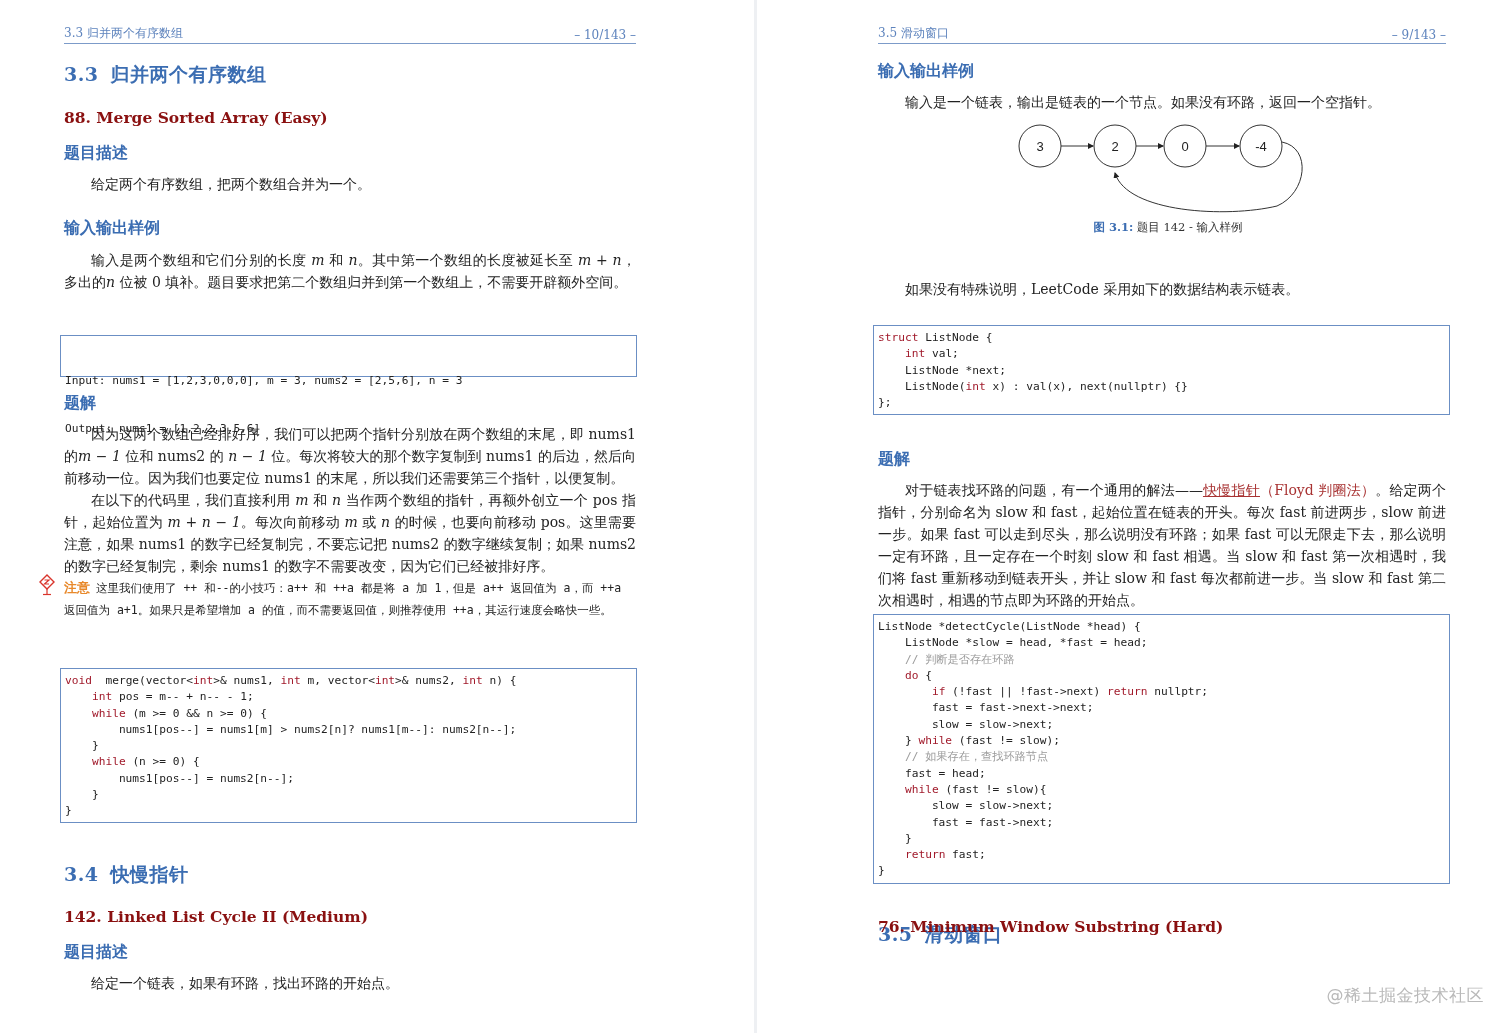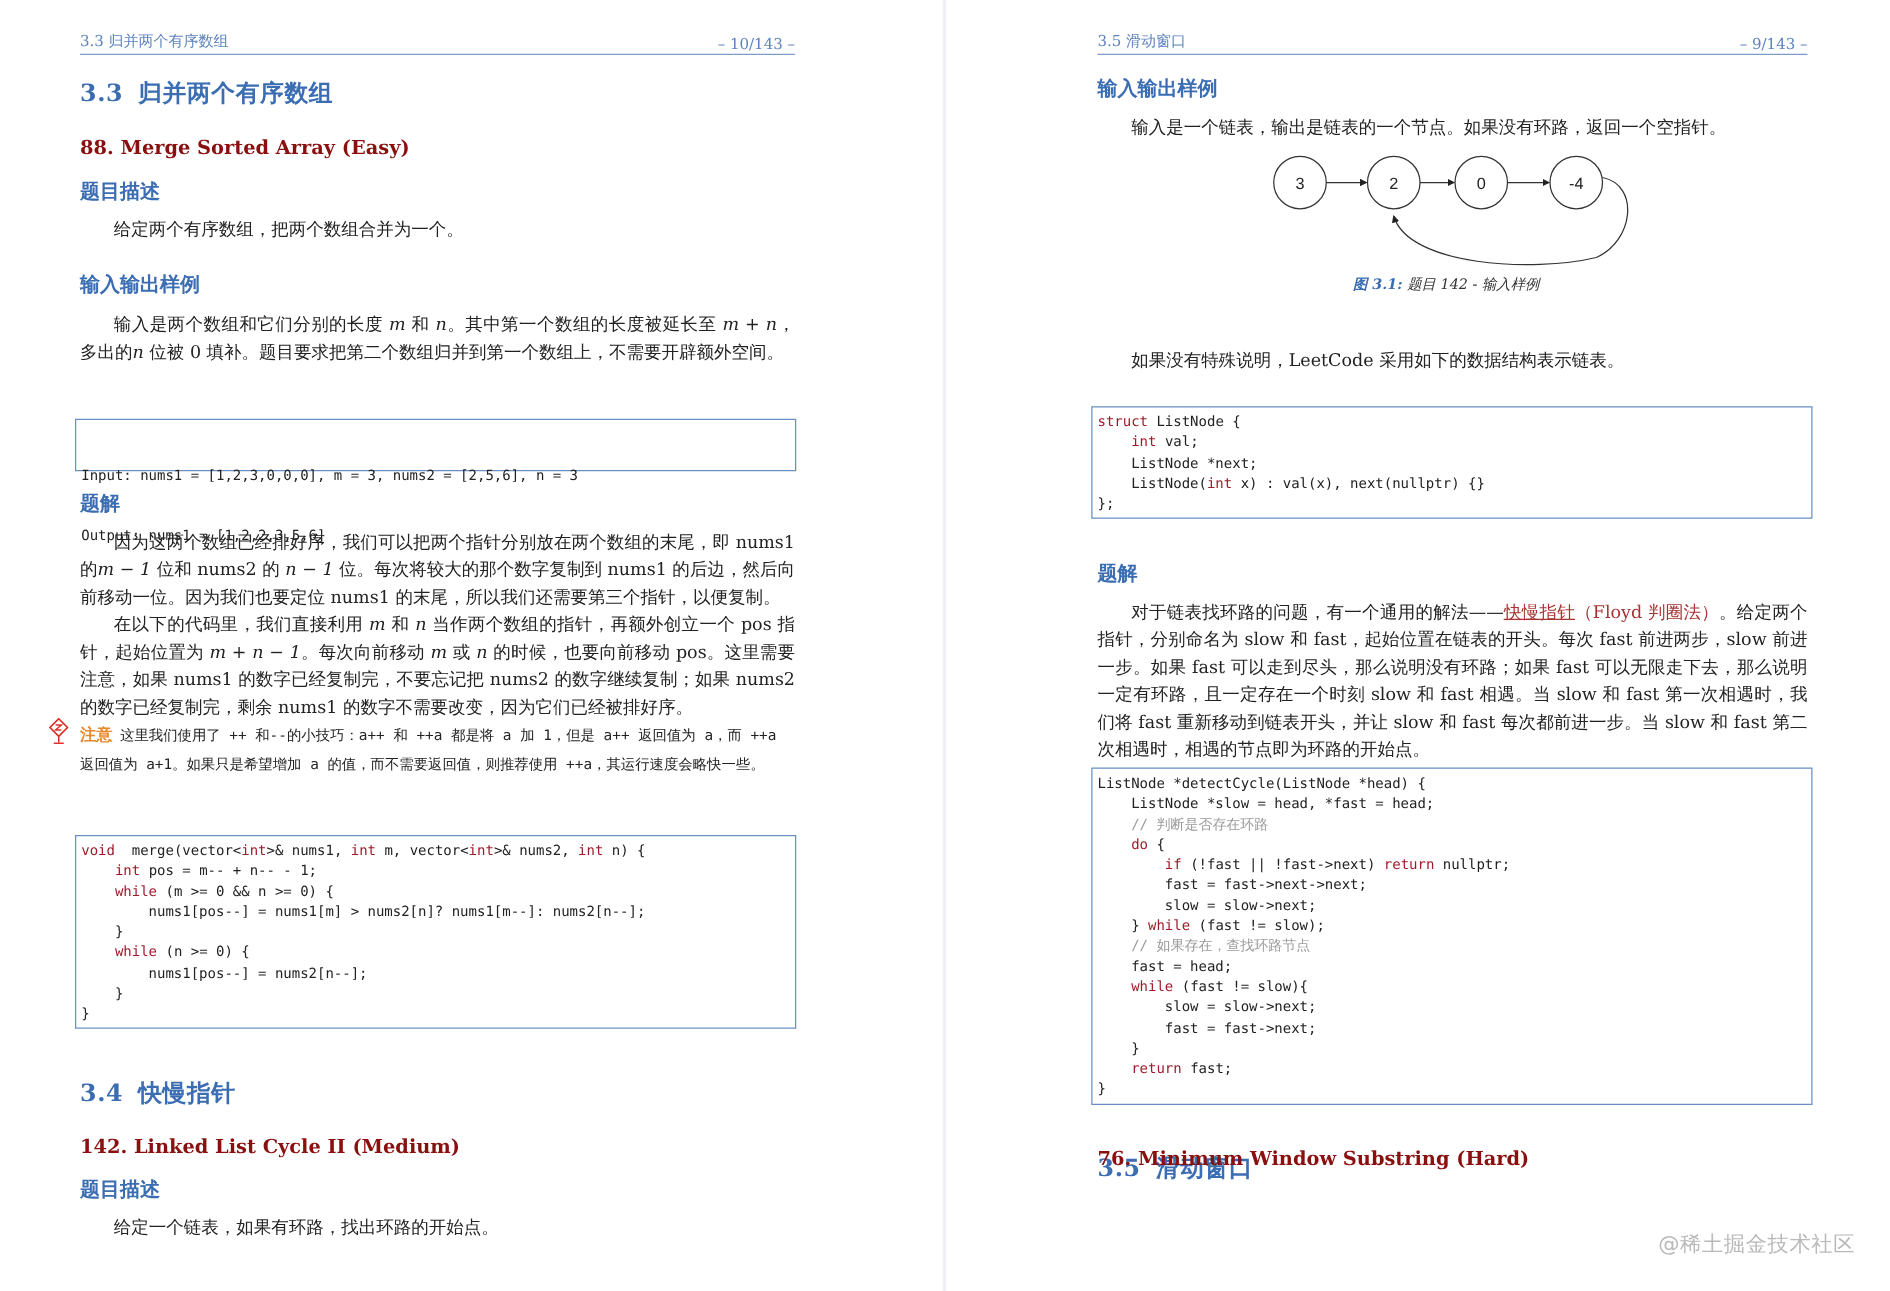--- a/index.html
+++ b/index.html
@@ -92,21 +92,21 @@
   </div>
 
   <div class="codebox" id="merge-code" style="left:60px; top:668px; width:577px; height:155px;"><div><span class="kw">void</span><span>  merge(vector&lt;</span><span class="kw">int</span><span>&gt;&amp; nums1, </span><span class="kw">int</span><span> m, vector&lt;</span><span class="kw">int</span><span>&gt;&amp; nums2, </span><span class="kw">int</span><span> n) {</span></div><div><span>    </span><span class="kw">int</span><span> pos = m-- + n-- - 1;</span></div><div><span>    </span><span class="kw">while</span><span> (m &gt;= 0 &amp;&amp; n &gt;= 0) {</span></div><div><span>        nums1[pos--] = nums1[m] &gt; nums2[n]? nums1[m--]: nums2[n--];</span></div><div><span>    }</span></div><div><span>    </span><span class="kw">while</span><span> (n &gt;= 0) {</span></div><div><span>        nums1[pos--] = nums2[n--];</span></div><div><span>    }</span></div><div><span>}</span></div></div>
 
   <div class="abs sec-title" style="left:64px; top:862px;">
     <span class="num">3.4</span><span>快慢指针</span>
   </div>
 
   <div class="abs prob-title" style="left:64px; top:907px;">142. Linked List Cycle II (Medium)</div>
   <div class="abs sub-head" style="left:64px; top:942px;">题目描述</div>
-  <div class="abs para" style="left:64px; top:972px; width:572px;font-family:Liberation Mono, monospace;">给定一个链表，如果有环路，找出环路的开始点。</div>
+  <div class="abs para" style="left:64px; top:972px; width:572px;">给定一个链表，如果有环路，找出环路的开始点。</div>
 </div>
 
 <div class="page right">
   <div class="runhead">
     <span>3.5 滑动窗口</span>
     <span>– 9/143 –</span>
   </div>
 
   <div class="abs sub-head" style="left:121px; top:61px;">输入输出样例</div>
   <div class="abs para" style="left:121px; top:91px; width:568px;">输入是一个链表，输出是链表的一个节点。如果没有环路，返回一个空指针。</div>
@@ -124,21 +124,21 @@
     <line x1="54" y1="28" x2="86" y2="28" stroke="#333" stroke-width="1" marker-end="url(#arr)"></line>
     <line x1="129" y1="28" x2="156" y2="28" stroke="#333" stroke-width="1" marker-end="url(#arr)"></line>
     <line x1="199" y1="28" x2="232" y2="28" stroke="#333" stroke-width="1" marker-end="url(#arr)"></line>
     <path d="M275 24 C 305 30, 300 75, 270 88 C 220 100, 120 95, 108 55" fill="none" stroke="#333" stroke-width="1" marker-end="url(#arr)"></path>
     <text id="n0" x="33" y="33" text-anchor="middle" font-family="Liberation Sans, sans-serif" font-size="13" fill="#222">3</text>
     <text id="n1" x="108" y="33" text-anchor="middle" font-family="Liberation Sans, sans-serif" font-size="13" fill="#222">2</text>
     <text id="n2" x="178" y="33" text-anchor="middle" font-family="Liberation Sans, sans-serif" font-size="13" fill="#222">0</text>
     <text id="n3" x="254" y="33" text-anchor="middle" font-family="Liberation Sans, sans-serif" font-size="13" fill="#222">-4</text>
   </svg>
 
-  <div class="abs caption" style="left:116px; top:220px; width:568px;font-style:italic;">
+  <div class="abs caption" style="left:127px; top:220px; width:568px;">
     <span class="lab">图 3.1:</span><span> 题目 142 - 输入样例</span>
   </div>
 
   <div class="abs para" style="left:121px; top:278px; width:568px;">如果没有特殊说明，LeetCode 采用如下的数据结构表示链表。</div>
 
   <div class="codebox" id="struct-code" style="left:116px; top:325px; width:577px; height:90px;"><div><span class="kw">struct</span><span> ListNode {</span></div><div><span>    </span><span class="kw">int</span><span> val;</span></div><div><span>    ListNode *next;</span></div><div><span>    ListNode(</span><span class="kw">int</span><span> x) : val(x), next(nullptr) {}</span></div><div><span>};</span></div></div>
 
   <div class="abs sub-head" style="left:121px; top:449px;">题解</div>
 
   <div class="abs para" style="left:121px; top:479px; width:568px;">

